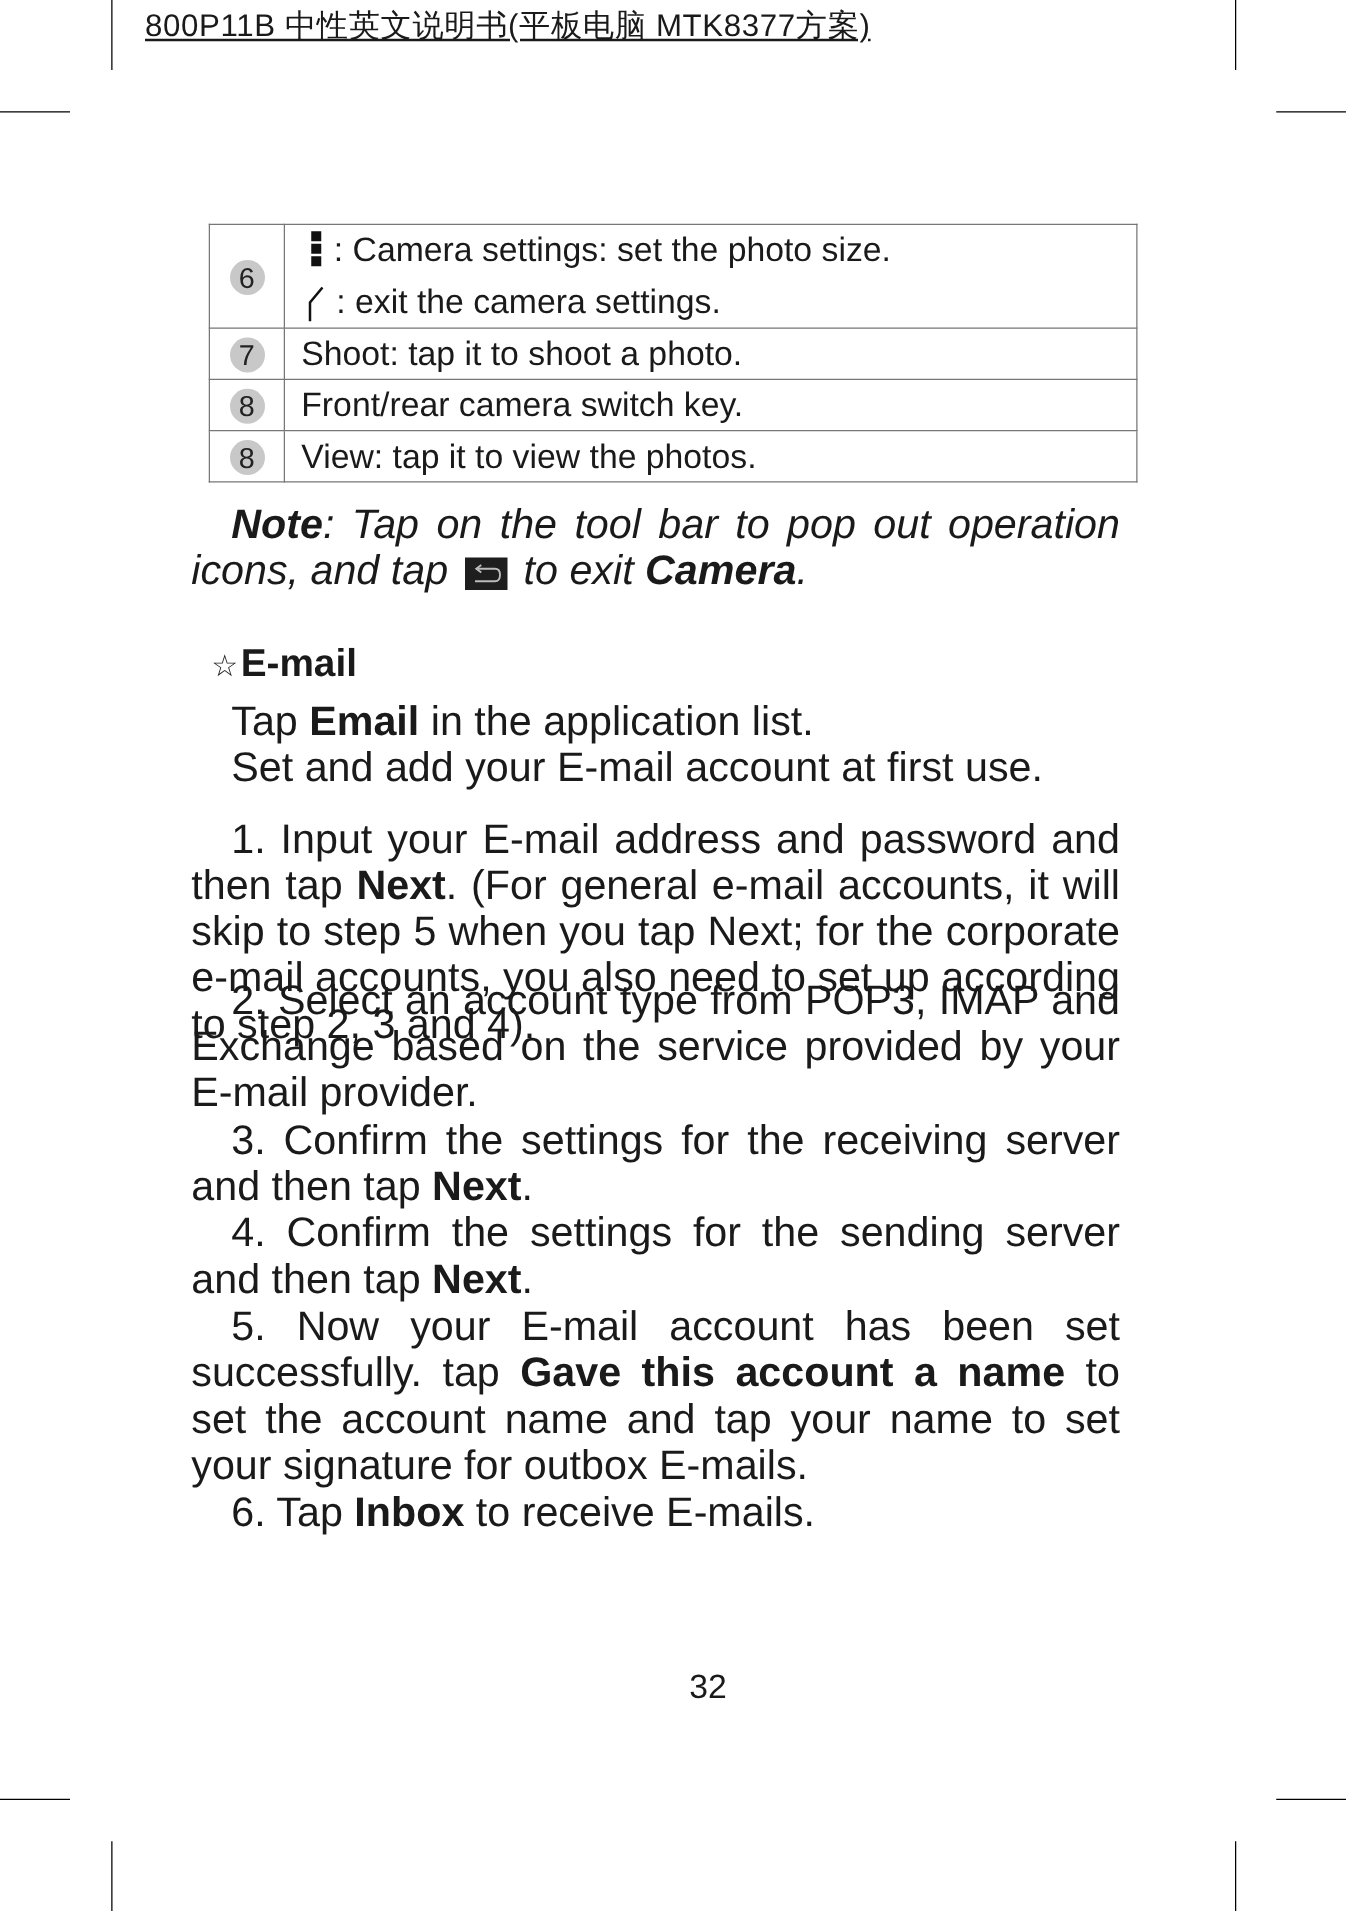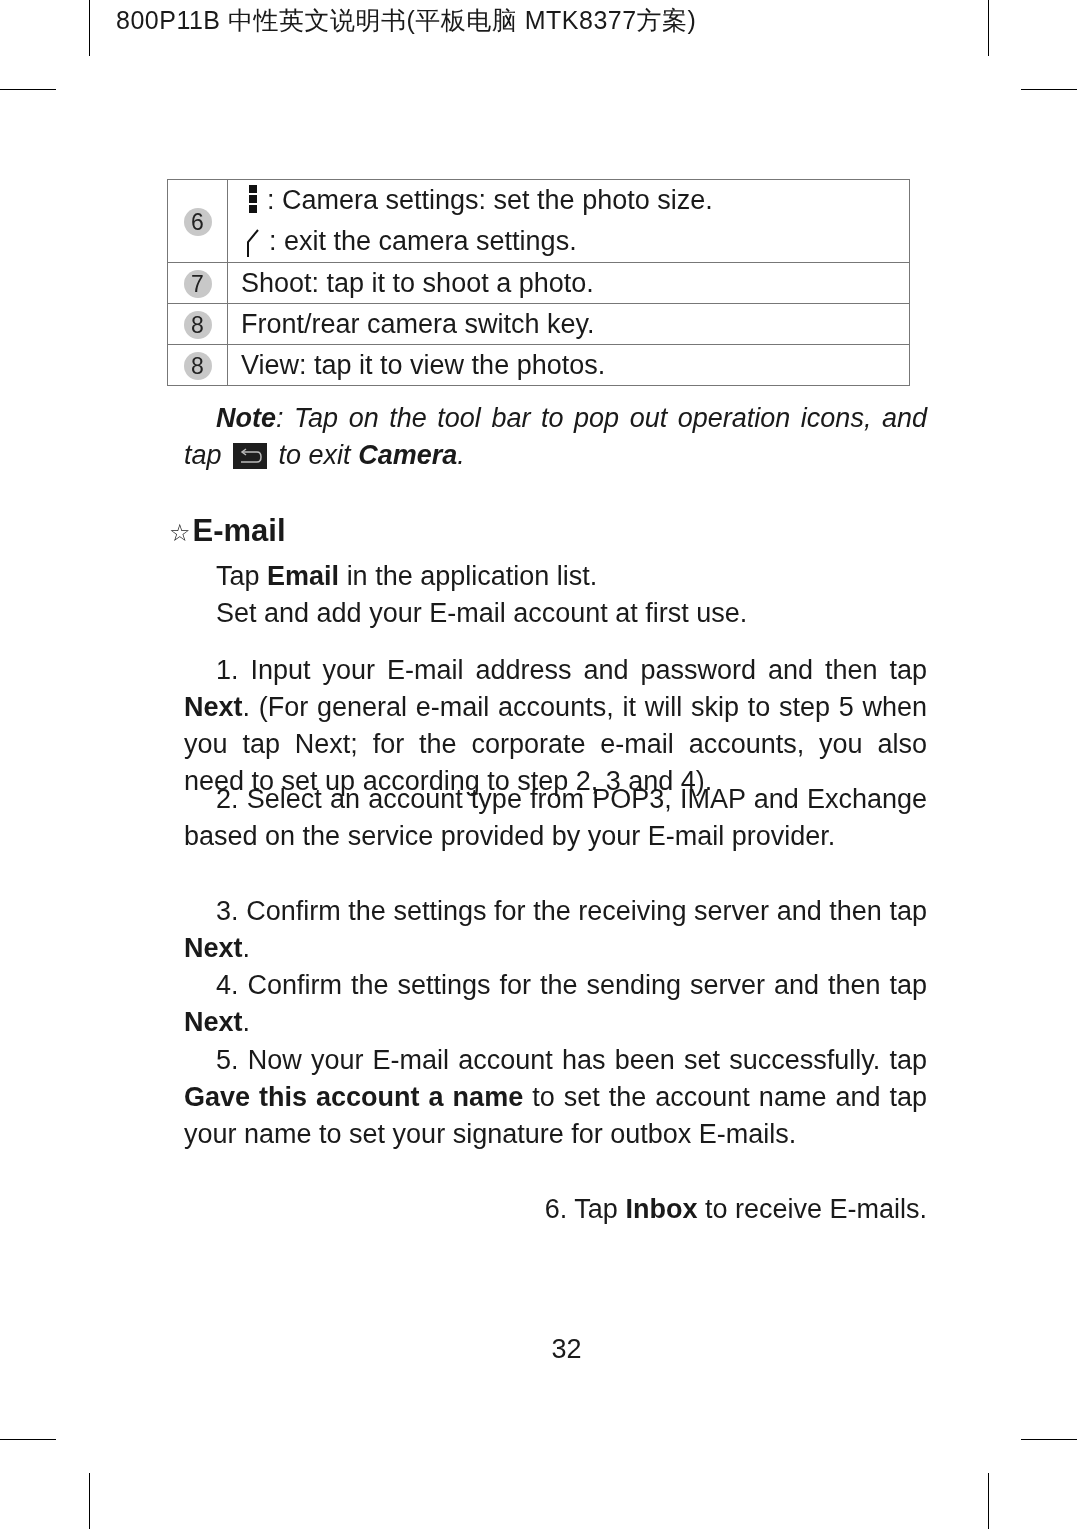--- a/index.html
+++ b/index.html
@@ -1,31 +1,31 @@
 <!DOCTYPE html>
 <html><head>
 <meta charset="utf-8">
 <style>
   html, body { margin: 0; padding: 0; background: #ffffff; }
   body { width: 1077px; height: 1529px; position: relative; overflow: hidden;
          font-family: "Liberation Sans", sans-serif; color: #1a1a1a; }
   .crop { position: absolute; background: #000; }
   .header-title { position: absolute; left: 116px; top: 4px; font-size: 25px; letter-spacing: 0.5px;
-                  font-family: "Liberation Sans", "DejaVu Sans", sans-serif; white-space: nowrap; }
+                  font-family: "Liberation Sans", "DejaVu Sans", sans-serif; white-space: nowrap; text-decoration: underline; }
   table.camera-table { position: absolute; left: 167px; top: 179px; width: 743px; border-collapse: collapse; }
   table.camera-table td { border: 1.5px solid #777; font-size: 27px; padding: 0; vertical-align: middle; }
   td.num-cell { width: 59px; text-align: center; }
   .num-badge { display: inline-block; width: 28px; height: 28px; border-radius: 50%; background: #c8c8c8;
                font-size: 23px; line-height: 29px; text-align: center; color: #222; }
   td.desc-cell { padding-left: 13px !important; height: 40px; white-space: nowrap; }
   .line { height: 41px; line-height: 40px; white-space: nowrap; }
   .icon-menu { display: inline-block; width: 10px; height: 30px; margin-left: 21px; margin-right: 8px; vertical-align: -6px; position: relative; }
   .icon-menu i { position: absolute; left: 0; width: 8px; height: 8px; background: #111; }
   .icon-back { display: inline-block; width: 14px; height: 30px; margin-left: 17px; margin-right: 10px; vertical-align: -8px; }
-  .para { position: absolute; left: 184px; width: 743px; font-size: 27px; line-height: 37px; }
+  .para { position: absolute; left: 153px; width: 743px; font-size: 33px; line-height: 37px; }
   .justify { text-align: justify; text-align-last: left; }
   .indent { text-indent: 32px; }
   .note { top: 400px; font-style: italic; line-height: 37px; }
   .exit-box { display: inline-block; width: 34px; height: 26px; background: #1e1e1e; vertical-align: -5px; margin: 0 4px; position: relative; }
   .section-title { position: absolute; left: 169px; top: 513px; font-size: 31px; font-weight: bold; white-space: nowrap; text-align: right; }
   .star { font-weight: normal; font-family: "DejaVu Sans", sans-serif; font-size: 24px; margin-right: 2px; }
   .page-num { position: absolute; left: 0; width: 1077px; top: 1334px; text-align: center; font-size: 27px; padding-left: 28px; }
   b { font-weight: bold; }
 </style>
 </head>
@@ -126,19 +126,19 @@
   <span>4. Confirm the settings for the sending server and then tap</span>
   <b>Next</b><span>.</span>
 </div>
 
 <div class="para justify indent" style="top:1042px;">
   <span>5. Now your E-mail account has been set successfully. tap</span>
   <b>Gave this account a name</b>
   <span>to set the account name and tap your name to set your signature for outbox E-mails.</span>
 </div>
 
-<div class="para indent" style="top:1191px;text-align:right;">
+<div class="para indent" style="top:1191px;">
   <span>6. Tap</span>
   <b>Inbox</b>
   <span>to receive E-mails.</span>
 </div>
 
 <div class="page-num">32</div>
 
 </body></html>

